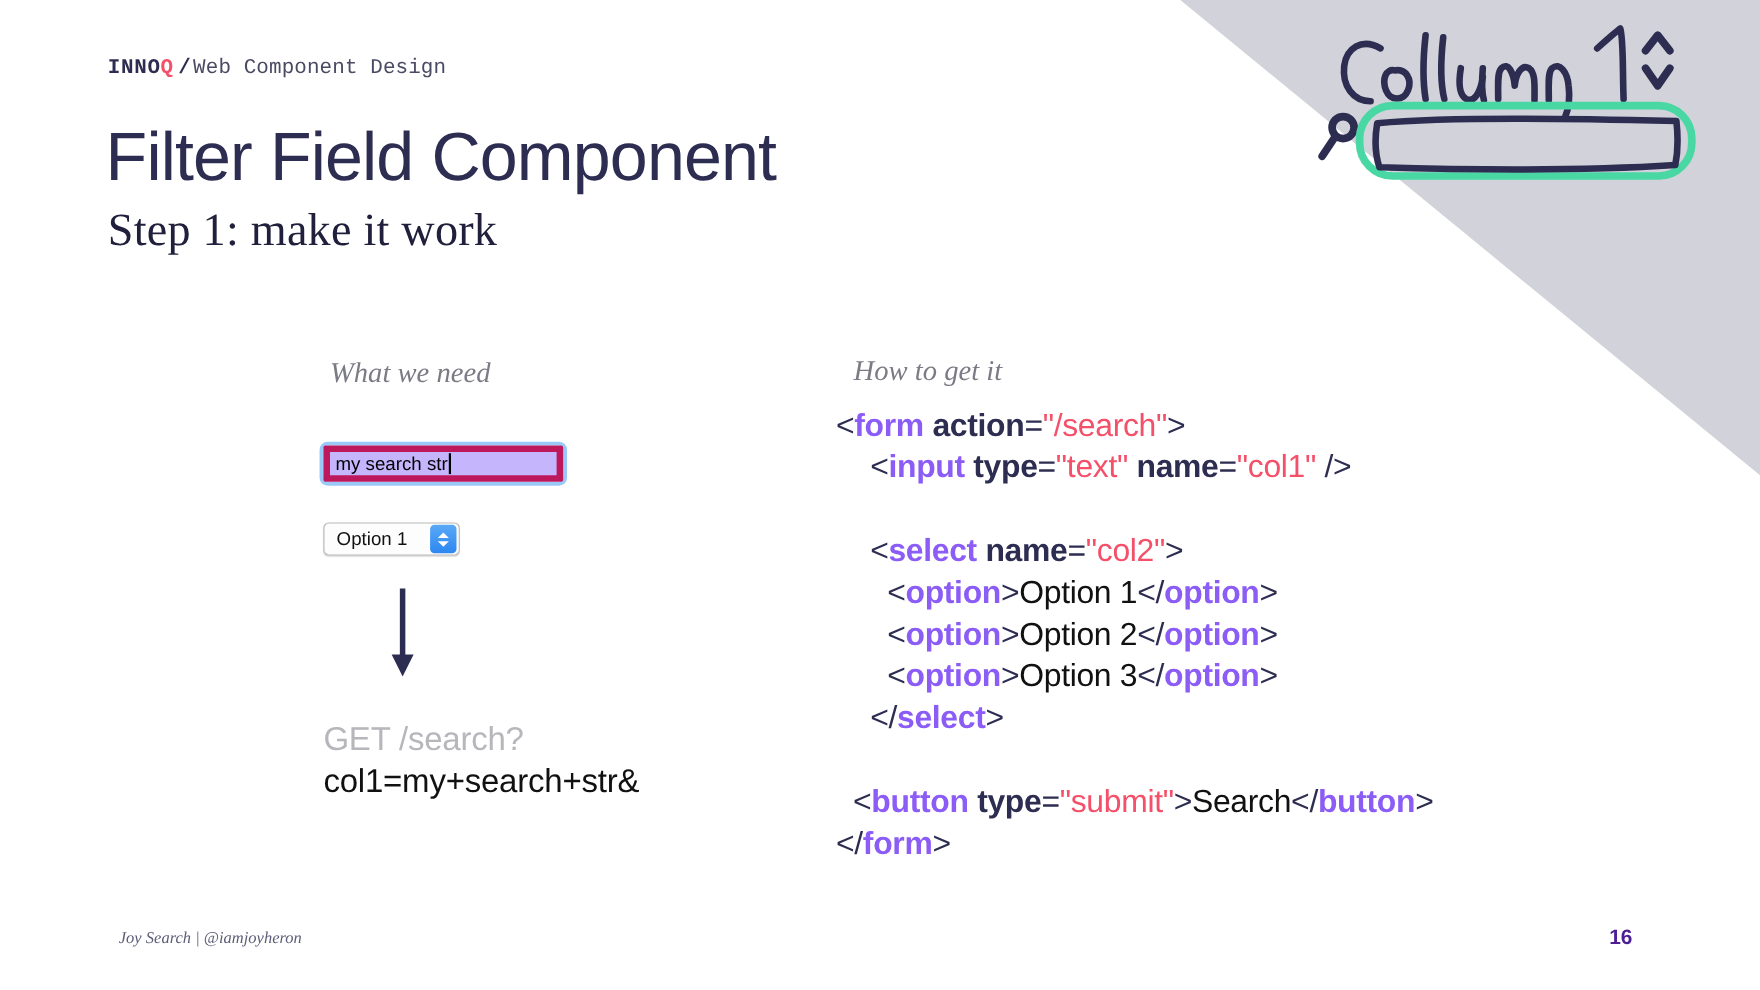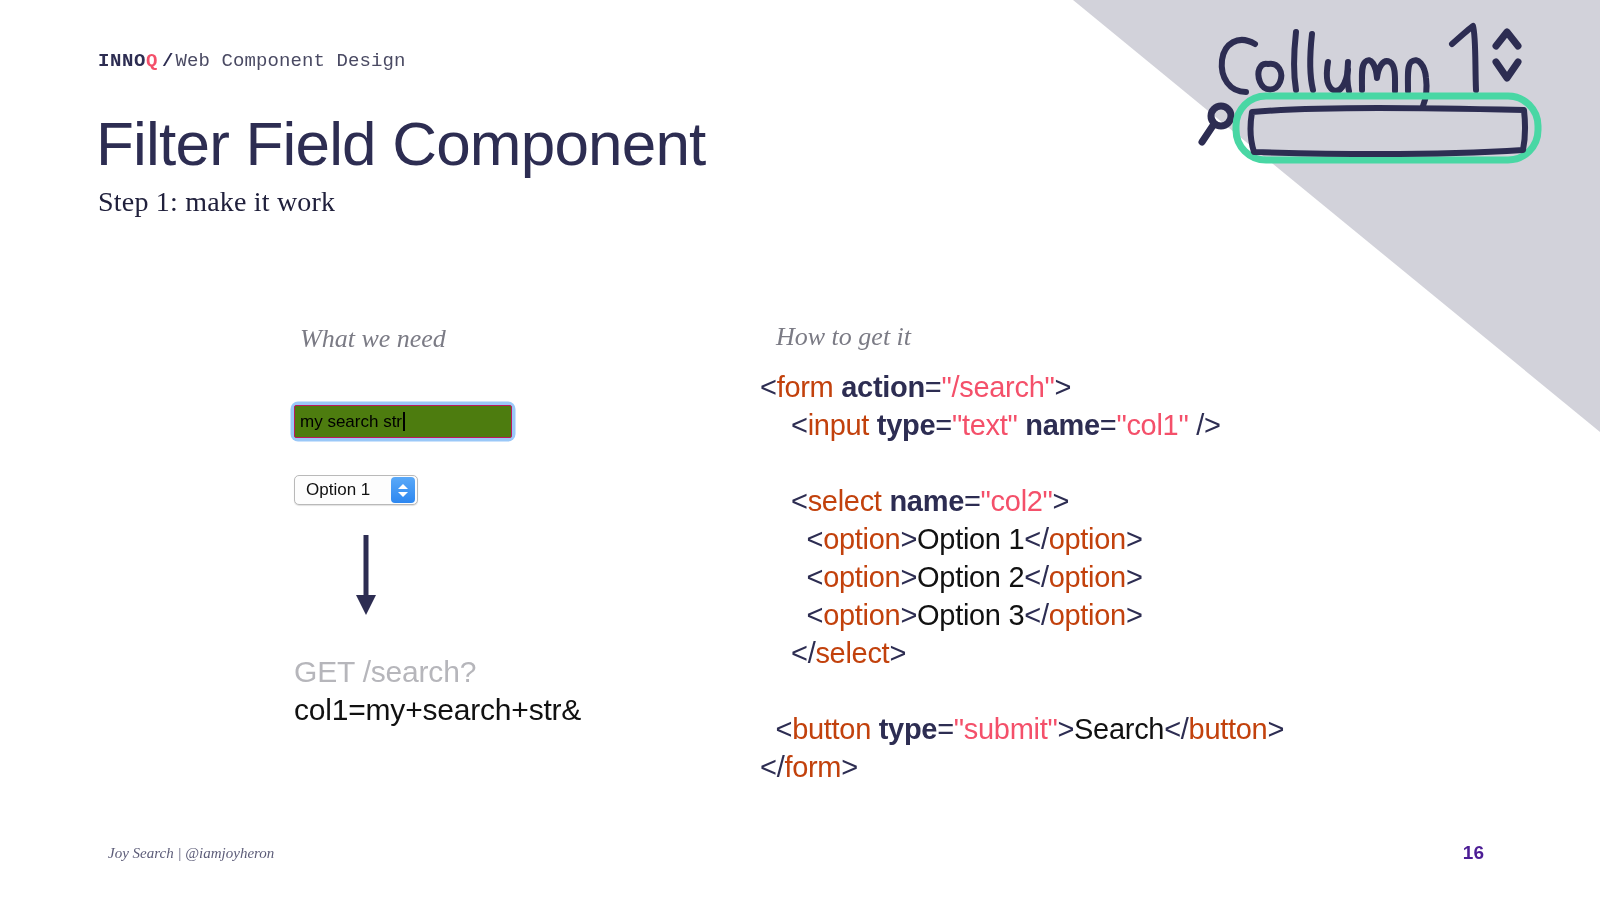--- a/index.html
+++ b/index.html
@@ -67,21 +67,21 @@
     letter-spacing: -0.8px;
     z-index: 3;
     line-height: 1.15;
   }
 
   #page-subtitle {
     position: absolute;
     top: 186px;
     left: 98px;
     font-family: "Liberation Serif", serif;
-    font-size: 28px;
+    font-size: 42px;
     color: #20203c;
     letter-spacing: 0.2px;
     z-index: 3;
   }
 
   
   .col-caption {
     position: absolute;
     font-family: "Liberation Serif", serif;
     font-style: italic;
@@ -104,23 +104,23 @@
   .os-input-wrap {
     position: relative;
     width: 218px;
     height: 33px;
     border-radius: 4px;
     box-shadow: 0 0 0 3.5px rgba(100, 170, 245, 0.65);
   }
   .os-input {
     width: 100%;
     height: 100%;
-    border: 1px solid #be185d;
+    border: 6px solid #be185d;
     border-radius: 2px;
-    background: #4d7c0f;
+    background: #c4b5fd;
     font-family: "Liberation Sans", sans-serif;
     font-size: 17px;
     color: #000000;
     padding: 0 4px 0 5px;
     line-height: 31px;
     display: flex;
     align-items: center;
     white-space: nowrap;
   }
   .caret {
@@ -193,21 +193,21 @@
     top: 368px;
     left: 760px;
     z-index: 3;
     font-family: "Liberation Sans", sans-serif;
     font-size: 29px;
     line-height: 38px;
     white-space: pre;
     letter-spacing: -0.3px;
   }
   .punc { color: #2d2d52; }
-  .tag  { color: #c2410c; }
+  .tag  { color: #8b5cf6; font-weight: bold; }
   .attr { color: #2d2d52; font-weight: bold; }
   .val  { color: #f4506a; }
   .text { color: #111111; }
   .spacer-line { display: block; height: 38px; }
 
   
   #footer-credit {
     position: absolute;
     left: 108px;
     bottom: 38px;

